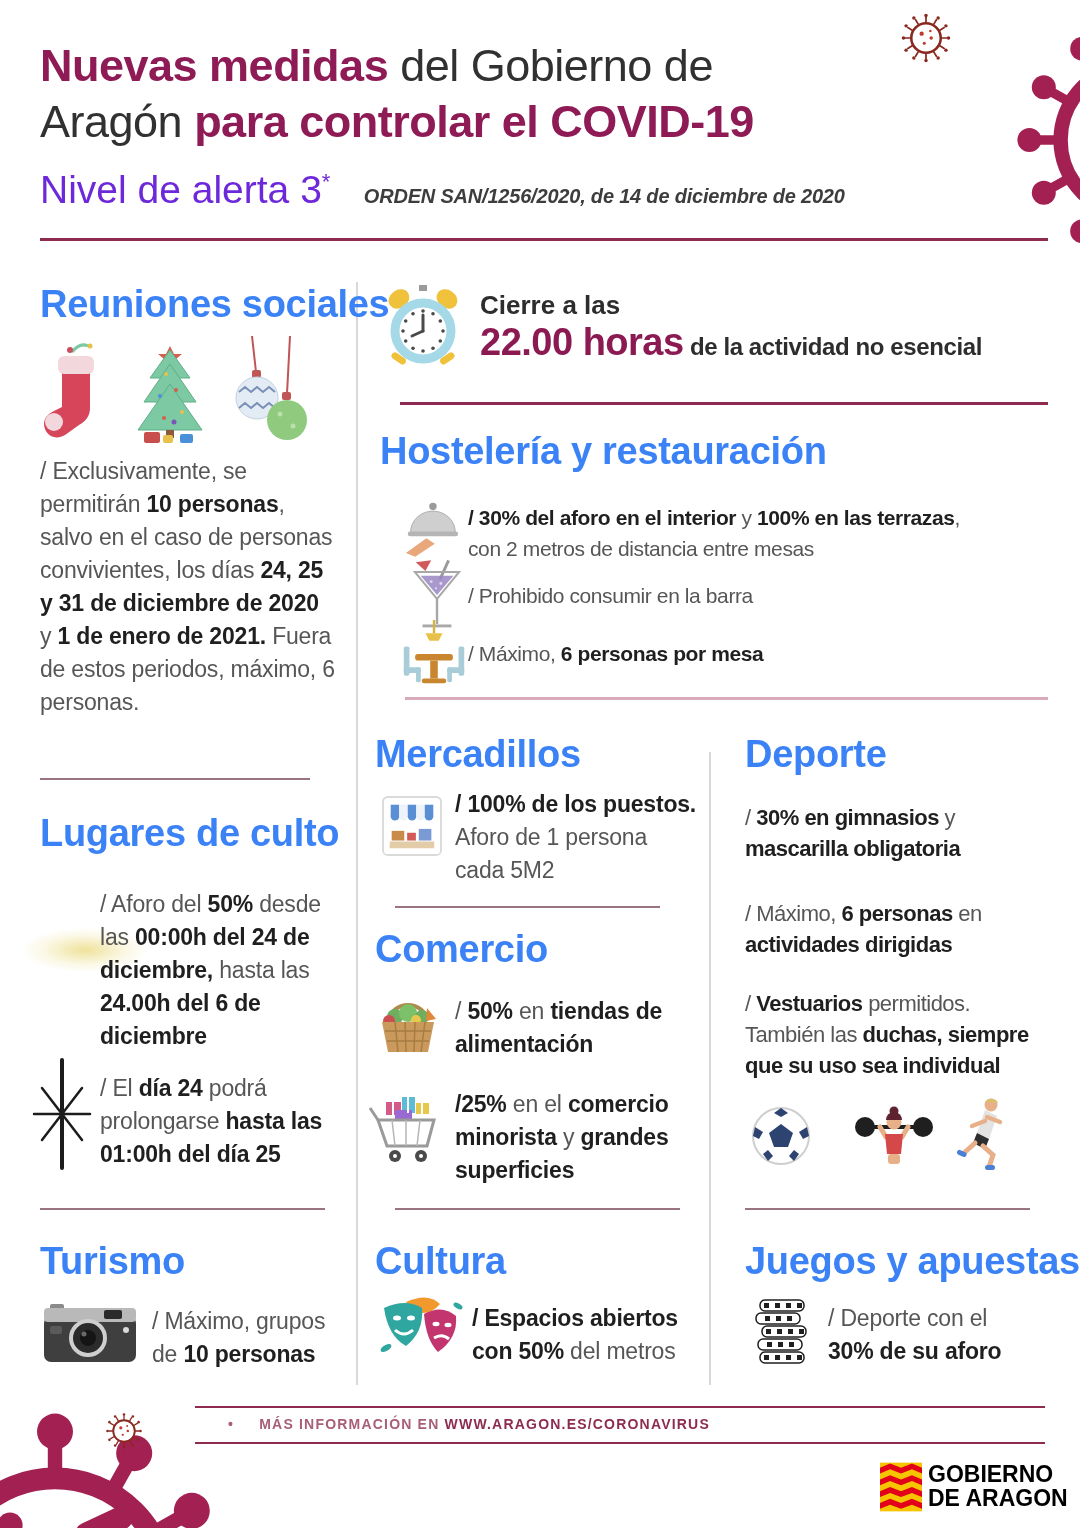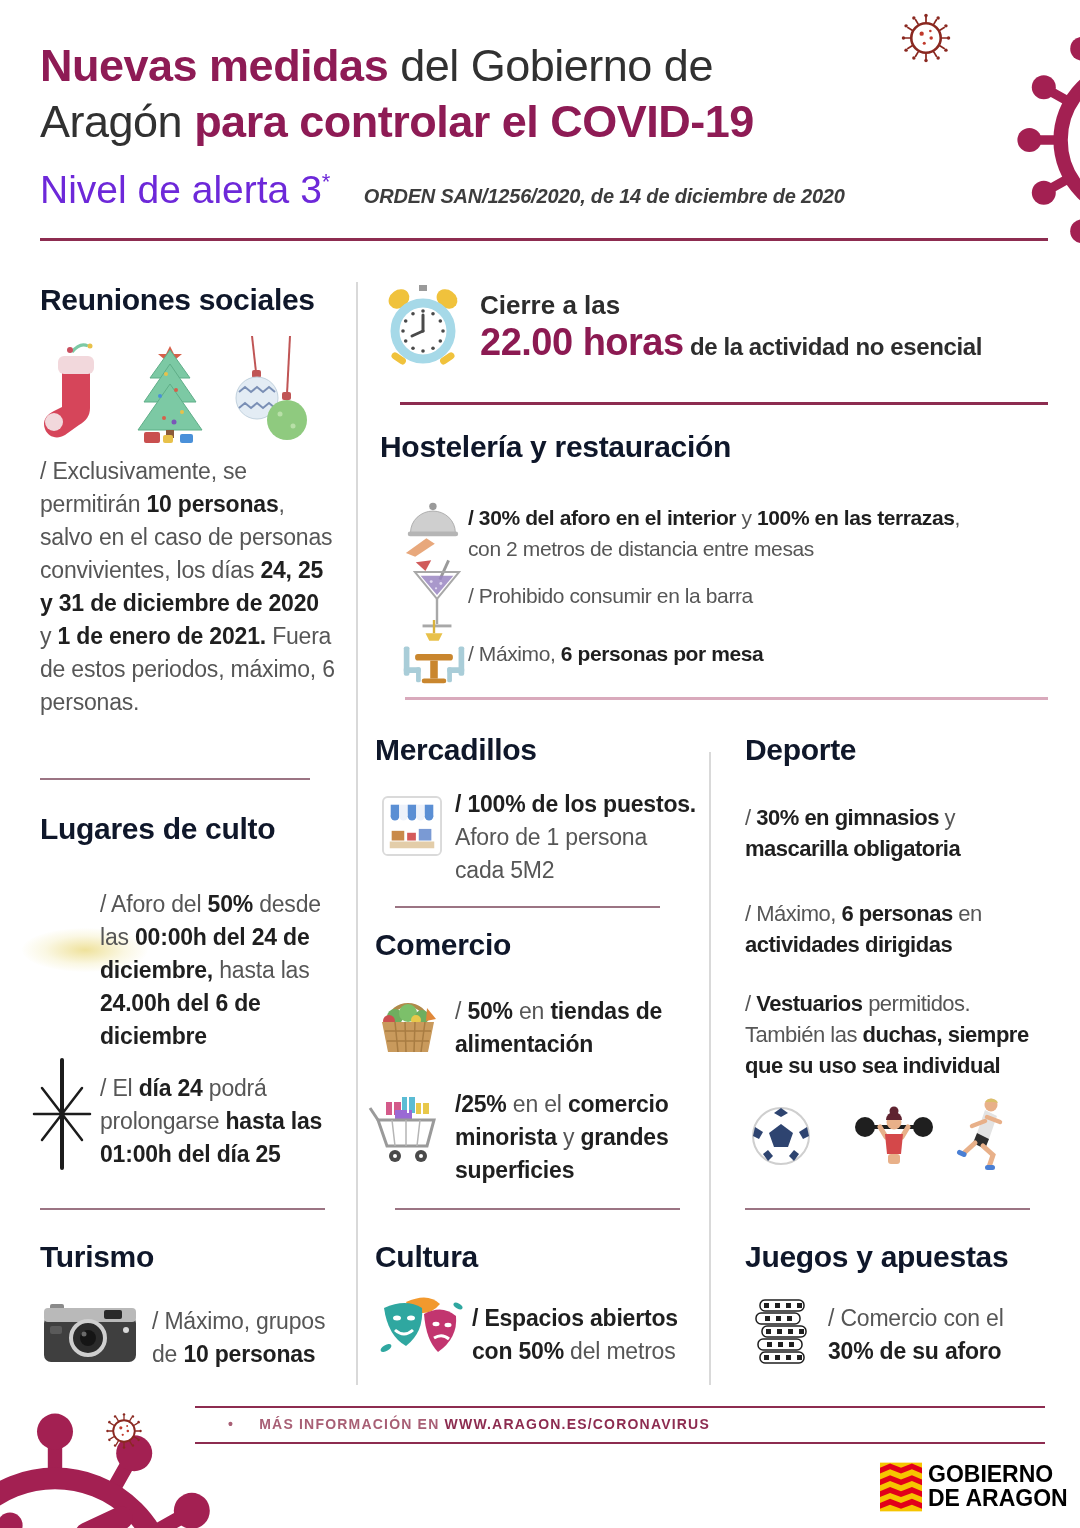--- a/index.html
+++ b/index.html
@@ -1,19 +1,19 @@
 <!DOCTYPE html>
 <html><head>
 <meta charset="utf-8">
 <style>
   html,body{margin:0;padding:0;background:#fff;}
   .page{position:relative;width:1080px;height:1528px;background:#fff;overflow:hidden;
         font-family:"Liberation Sans",sans-serif;}
   .abs{position:absolute;}
-  .h2{font-size:30px;font-weight:700;color:#0f172a;letter-spacing:-0.3px;}
+  .h2{font-size:38px;font-weight:700;color:#3b82f6;letter-spacing:-0.3px;}
   .txt{font-size:23px;line-height:33px;letter-spacing:-0.2px;color:#565656;}
   .b{font-weight:700;color:#1f1f1f;}
   .n{font-weight:400;}
   .title{font-size:45px;line-height:56px;font-weight:400;color:#313131;letter-spacing:-0.5px;}
   .title .acc{color:#8e1b55;font-weight:700;}
   .alert{font-size:39px;font-weight:400;color:#6d28d9;}
   .alert sup{font-size:22px;}
   .order{font-size:20px;font-style:italic;font-weight:700;color:#3d3d3d;letter-spacing:-0.2px;}
   .cl1{font-size:26px;font-weight:700;color:#2d2d2d;}
   .cl-time{font-size:38px;font-weight:800;color:#8c1a52;letter-spacing:-0.5px;}
@@ -444,21 +444,21 @@
       <rect x="15" y="46" width="5" height="5"></rect>
         <rect x="26" y="46" width="5" height="5"></rect>
         <rect x="37" y="46" width="5" height="5"></rect>
       <rect x="12" y="59" width="5" height="5"></rect>
         <rect x="23" y="59" width="5" height="5"></rect>
         <rect x="34" y="59" width="5" height="5"></rect>
         <rect x="45" y="59" width="5" height="5"></rect>
     </g>
   </svg>
   <div class="abs txt" style="left:828px;top:1302px;width:205px">
-    <span class="n">/ Comercio con el </span><span class="b">30% de su aforo</span>
+    <span class="n">/ Deporte con el </span><span class="b">30% de su aforo</span>
   </div>
 
   <div class="hline" style="left:195px;top:1406px;width:850px;height:2px"></div>
   <div class="abs finfo" style="left:228px;top:1416px">
     <span>•</span>
     <span style="margin-left:20px">MÁS INFORMACIÓN EN </span><span class="url">WWW.ARAGON.ES/CORONAVIRUS</span>
   </div>
   <div class="hline" style="left:195px;top:1442px;width:850px;height:2px"></div>
 
   <svg class="abs" viewBox="0 0 50 58" style="left:880px;top:1462px;width:42px;height:50px">

